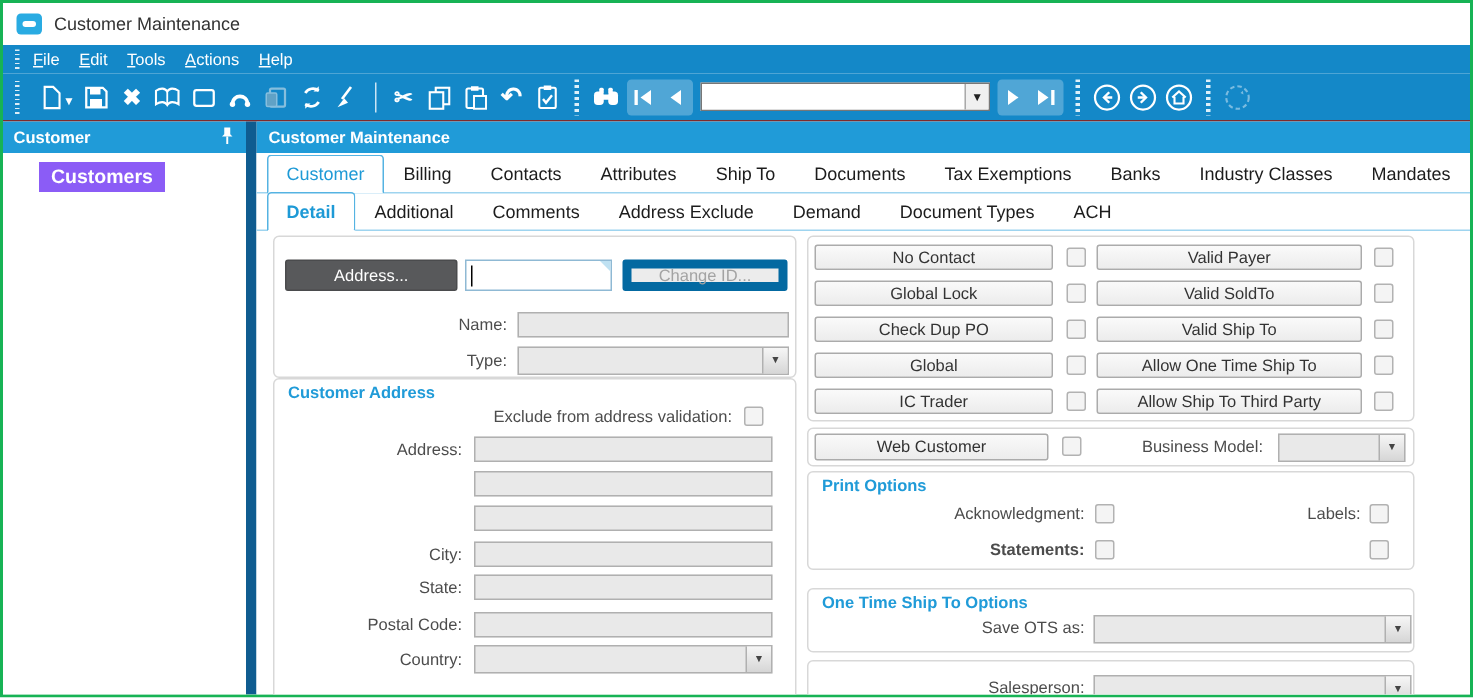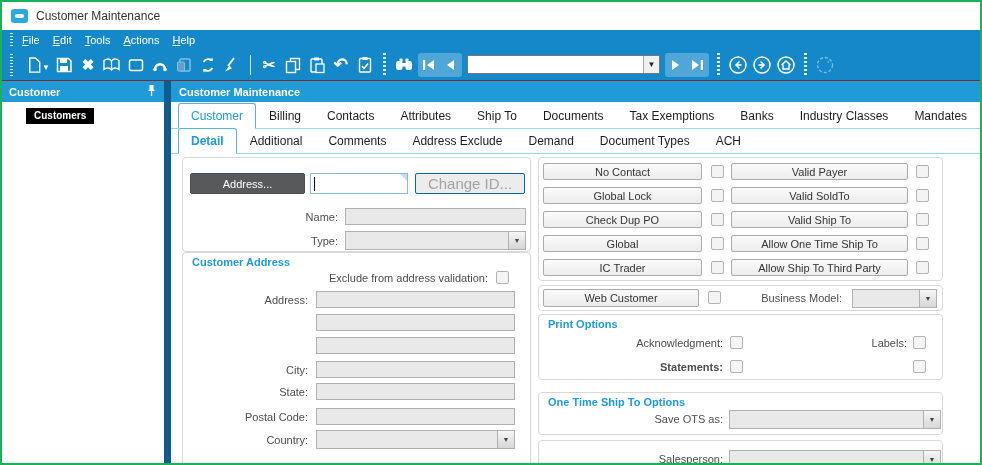--- a/index.html
+++ b/index.html
@@ -55,22 +55,22 @@
                color:#fff; font-size:11px; font-weight:bold; display:flex; align-items:center;
                padding:0 7px; }
   .side-head .spacer { flex:1; }
   .main-head { position:absolute; top:79px; left:169px; right:0; height:21px; background:#209bd8;
                color:#fff; font-size:11px; font-weight:bold; display:flex; align-items:center;
                padding:0 8px; }
   .vdivider { position:absolute; top:79px; bottom:0; left:162px; width:7px; background:#0f5c90; }
 
   
   .sidebar { position:absolute; top:100px; left:0; width:162px; bottom:0; background:#fff; }
-  .side-item { display:inline-block; margin:6px 0 0 24px; background:#000000; color:#fff;
-               font-size:10px; font-weight:bold; padding:2px 8px 3px; cursor:default; }
+  .side-item { display:inline-block; margin:6px 0 0 24px; background:#8b5cf6; color:#fff;
+               font-size:13px; font-weight:bold; padding:2px 8px 3px; cursor:default; }
 
   
   .main { position:absolute; top:100px; left:169px; right:0; bottom:0; background:#fff; }
   .tabs, .subtabs { display:flex; align-items:flex-end; padding-left:7px;
                     border-bottom:1px solid #9ed4ef; height:27px; }
   .subtabs { height:25px; }
   .tab, .subtab { font-size:12px; color:#1c1c1c; padding:5px 12px 5px; cursor:default;
                   border:1px solid transparent; border-bottom:none; white-space:nowrap; }
   .tab.active, .subtab.active { color:#1e9ad6; background:#fff; border:1px solid #55b3e2;
                   border-bottom:1px solid #fff; margin-bottom:-1px; border-radius:3px 3px 0 0; }
@@ -96,21 +96,21 @@
   .p-id     { left:11px; top:3px;  width:349px; height:95px; }
   .cust-btn { position:absolute; left:7px; top:15px; width:115px; height:21px; background:#58595b;
               color:#fff; font-size:11px; border:1px solid #4a4b4d; border-radius:2px;
               display:flex; align-items:center; justify-content:center; cursor:default; }
   .cust-input { position:absolute; left:127px; top:15px; width:98px; height:21px; background:#fff;
               border:1px solid #8fb9d4; }
   .cust-input .tcaret { position:absolute; left:3px; top:3px; width:1px; height:14px; background:#000; }
   .cust-input .fold { position:absolute; right:0; top:0; width:0; height:0;
               border-top:7px solid #bfe1f2; border-left:7px solid transparent; }
   .chg-btn  { position:absolute; left:232px; top:15px; width:110px; height:21px; background:#ececec;
-              color:#a3a3a3; font-size:15px; border:1px solid #0369a1; border-radius:2px;
+              color:#a3a3a3; font-size:11px; border:6px solid #0369a1; border-radius:2px;
               display:flex; align-items:center; justify-content:center; cursor:default; }
 
   
   .p-address { left:11px; top:98px; width:349px; height:300px; }
 
   
   .p-flags { left:367px; top:3px; width:405px; height:124px; }
   .flag-row { position:relative; height:17px; margin:0 0 7px 4px; display:flex; align-items:center; }
   .p-flags .rows { position:absolute; top:5px; left:0; right:0; }
   .flag-row .b1 { width:159px; }

